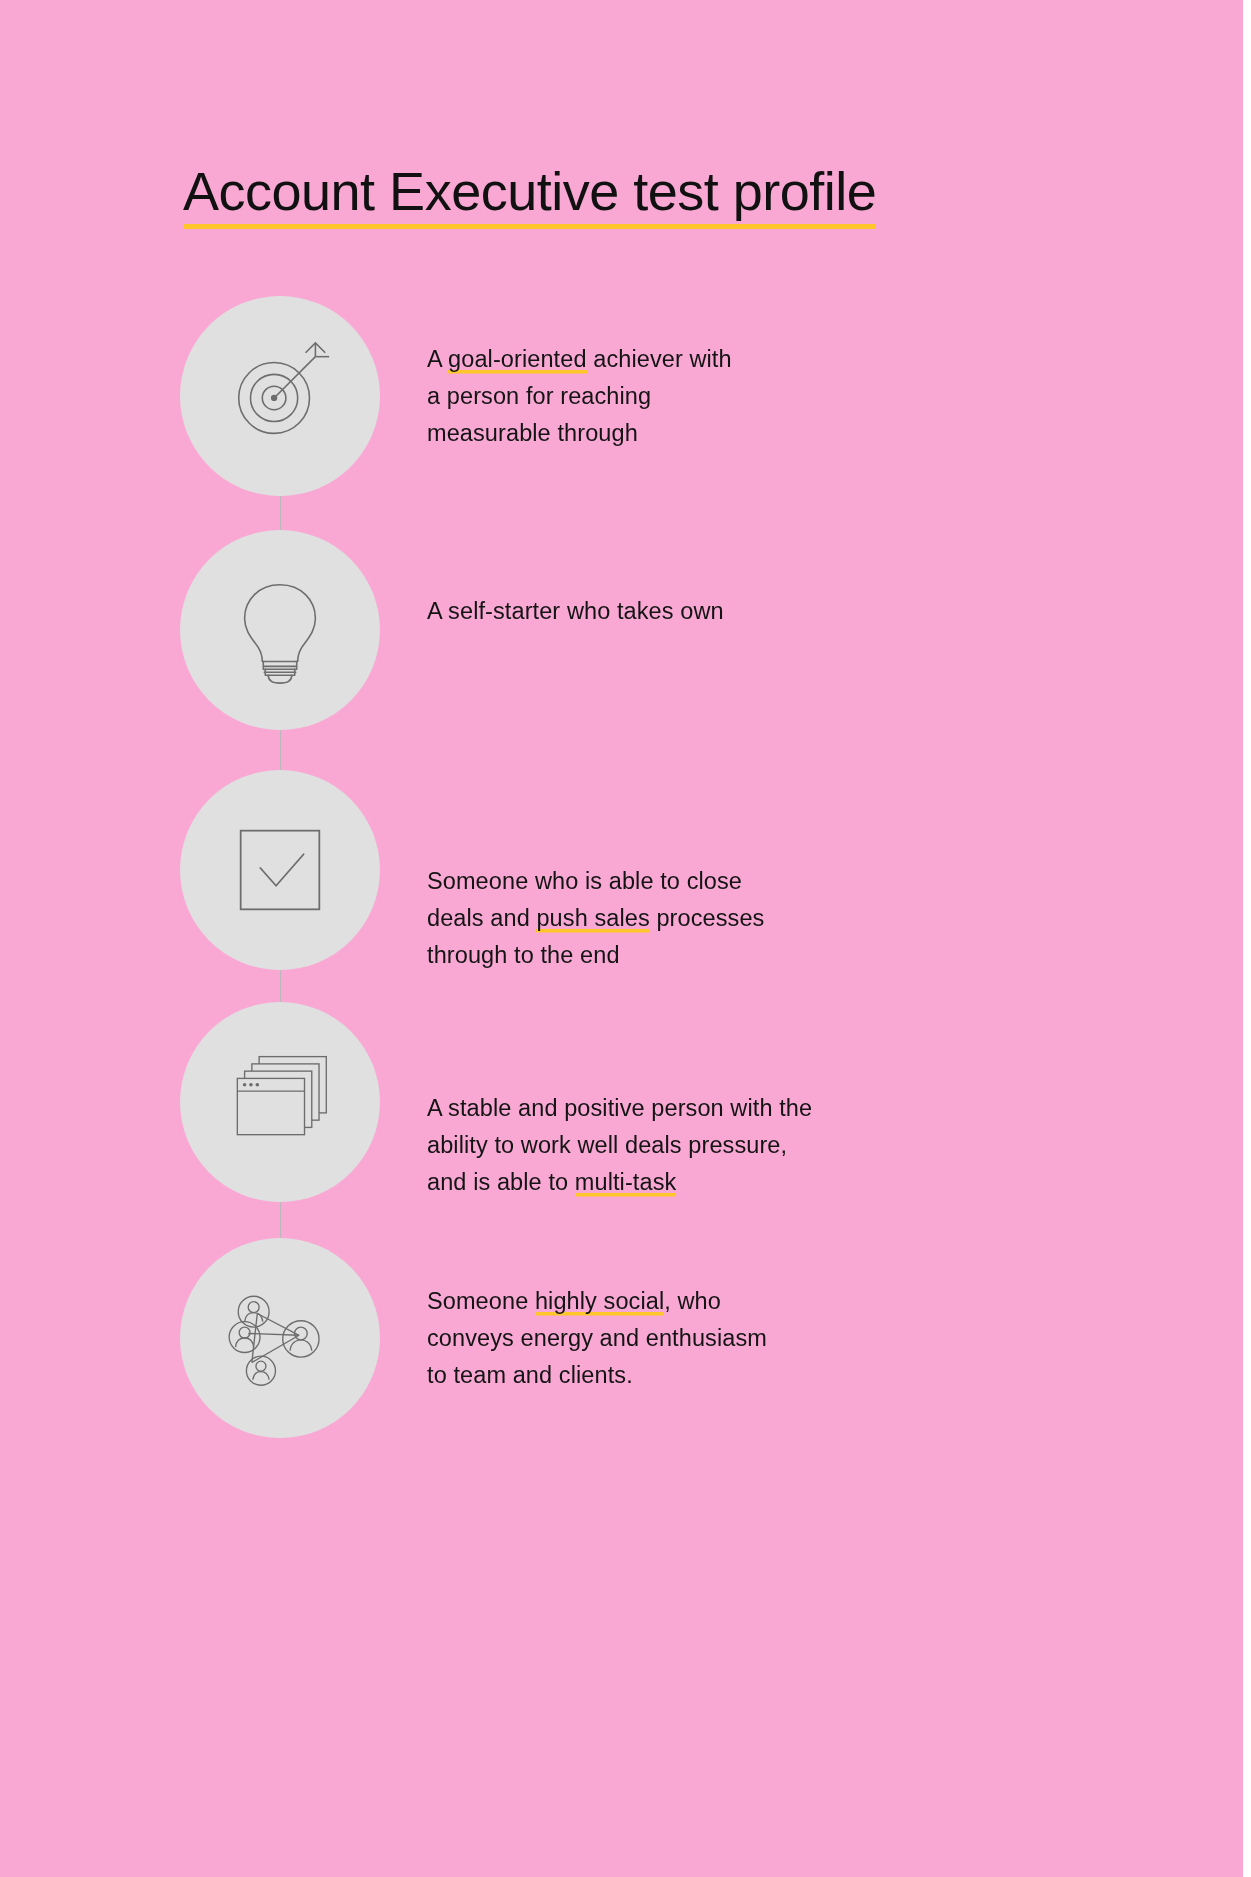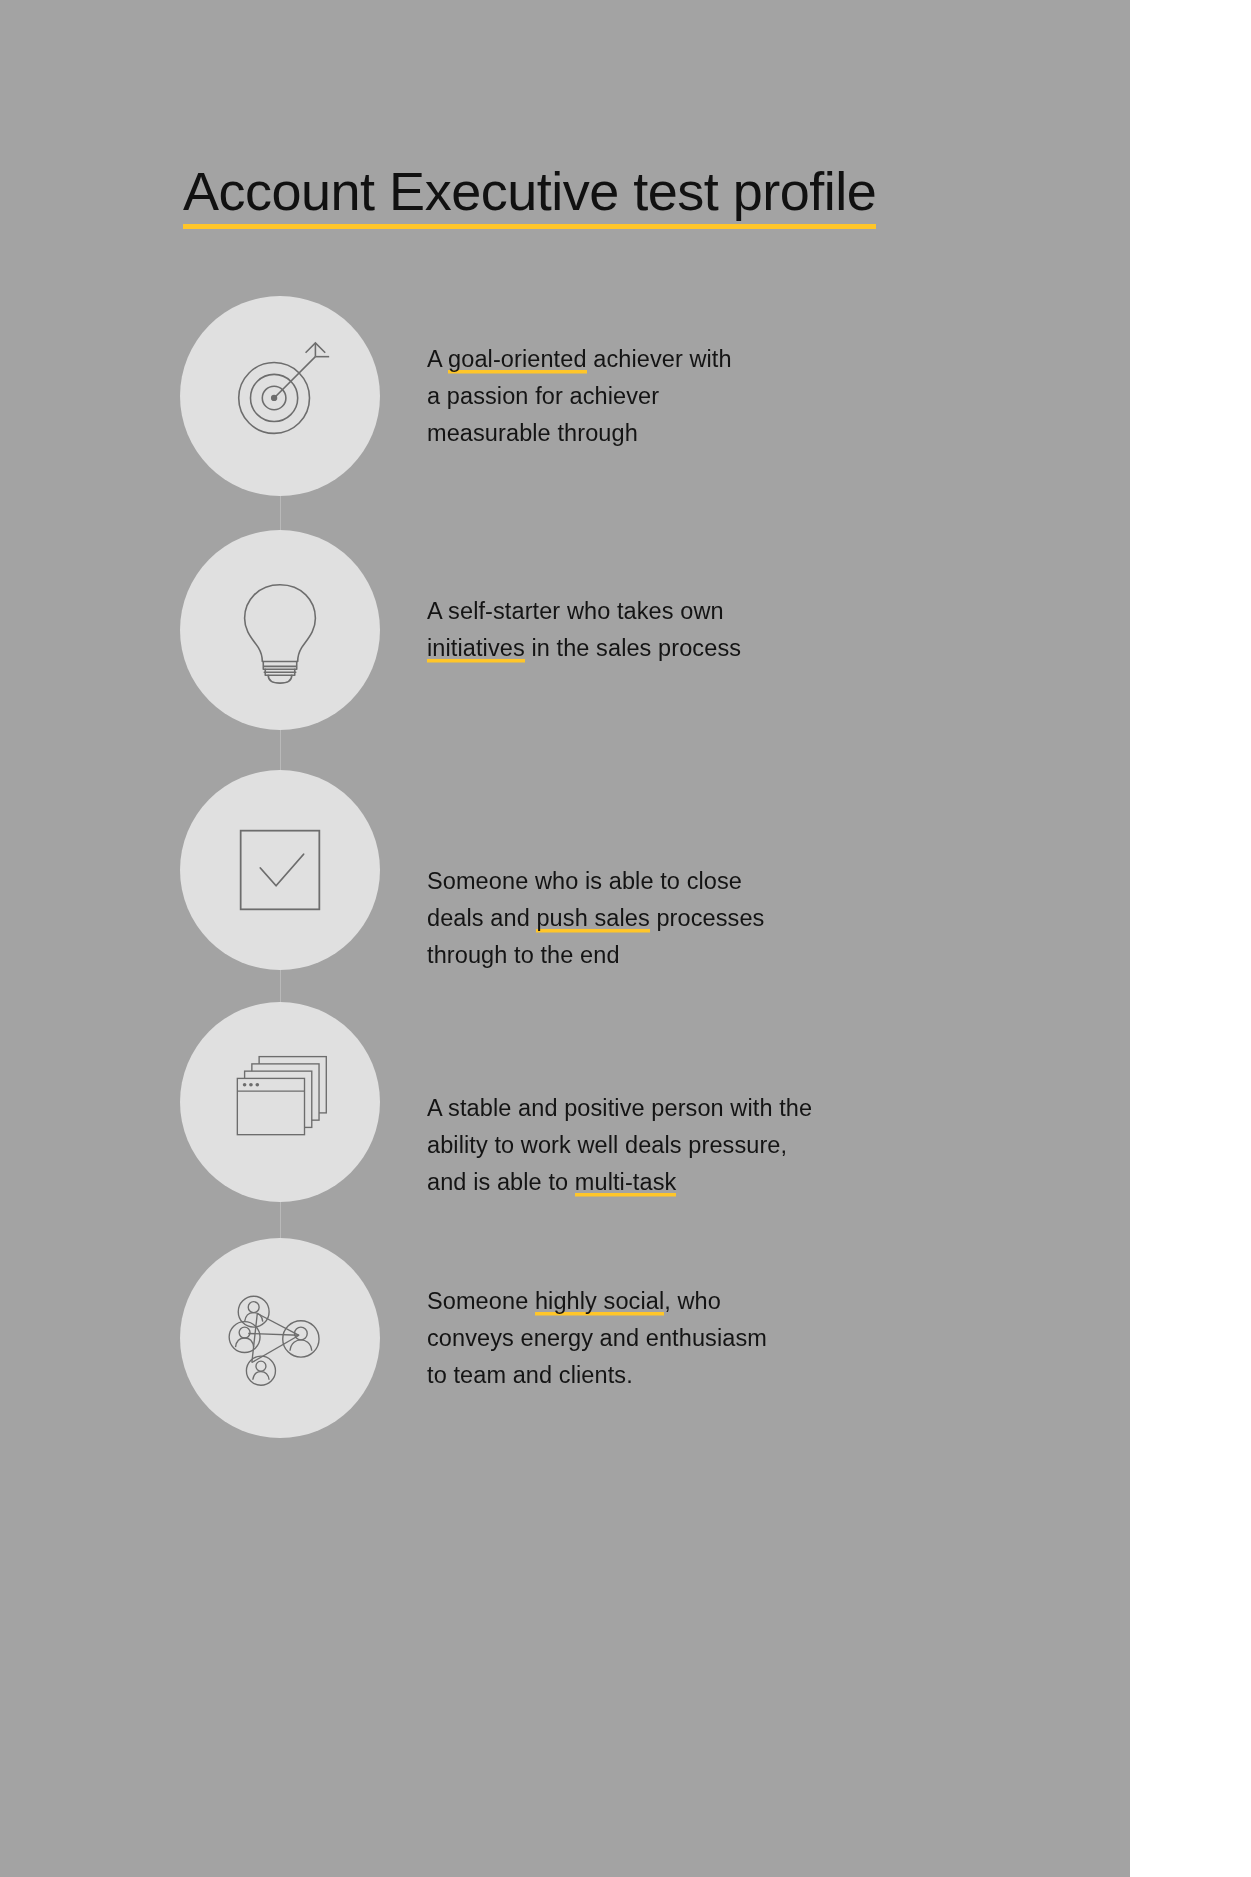--- a/index.html
+++ b/index.html
@@ -11,23 +11,23 @@
     width: 1251px;
     height: 1877px;
     font-family: "Liberation Sans", sans-serif;
     color: #1a1a1a;
     position: relative;
     overflow: hidden;
   }
 
   .page {
     position: relative;
-    width: 1130px;
+    width: 1243px;
     height: 1877px;
-    background: #a3a3a3;
+    background: #f9a8d4;
     text-decoration: underline;
   }
 
   
   .title-wrap {
     position: absolute;
     left: 183px;
     top: 128px;
     width: 900px;
   }
@@ -110,31 +110,30 @@
       <div class="connector" style="top: 434px; height: 40px;"></div>
       <div class="connector" style="top: 674px; height: 32px;"></div>
       <div class="connector" style="top: 906px; height: 36px;"></div>
       <div class="badge" style="top: 0px;">
         <svg width="118" height="118">
           <use href="#sym-target-icon"></use>
         </svg>
       </div>
       <div class="copy" style="top: 45px;">
         <div class="line"><span>A </span><span class="hl">goal-oriented</span><span> achiever with</span></div>
-        <div class="line"><span>a passion for achiever</span></div>
+        <div class="line"><span>a person for reaching</span></div>
         <div class="line"><span>measurable through</span></div>
       </div>
       <div class="badge" style="top: 234px;">
         <svg width="118" height="118">
           <use href="#sym-lightbulb-icon"></use>
         </svg>
       </div>
       <div class="copy" style="top: 297px;">
         <div class="line"><span>A self-starter who takes own</span></div>
-        <div class="line"><span class="hl">initiatives</span><span> in the sales process</span></div>
       </div>
       <div class="badge" style="top: 474px;">
         <svg width="118" height="118">
           <use href="#sym-checkbox-check-icon"></use>
         </svg>
       </div>
       <div class="copy" style="top: 519px; margin-top: 48px;">
         <div class="line"><span>Someone who is able to close</span></div>
         <div class="line"><span>deals and </span><span class="hl">push sales</span><span> processes</span></div>
         <div class="line"><span>through to the end</span></div>

